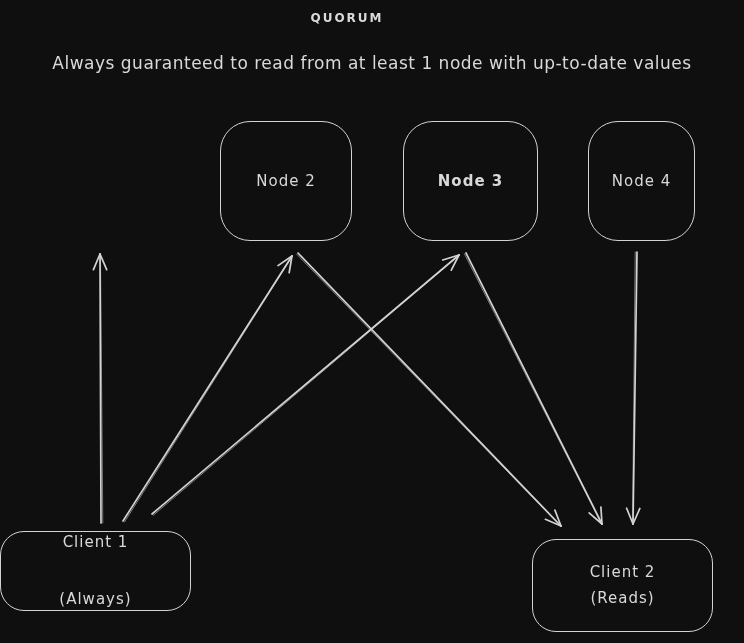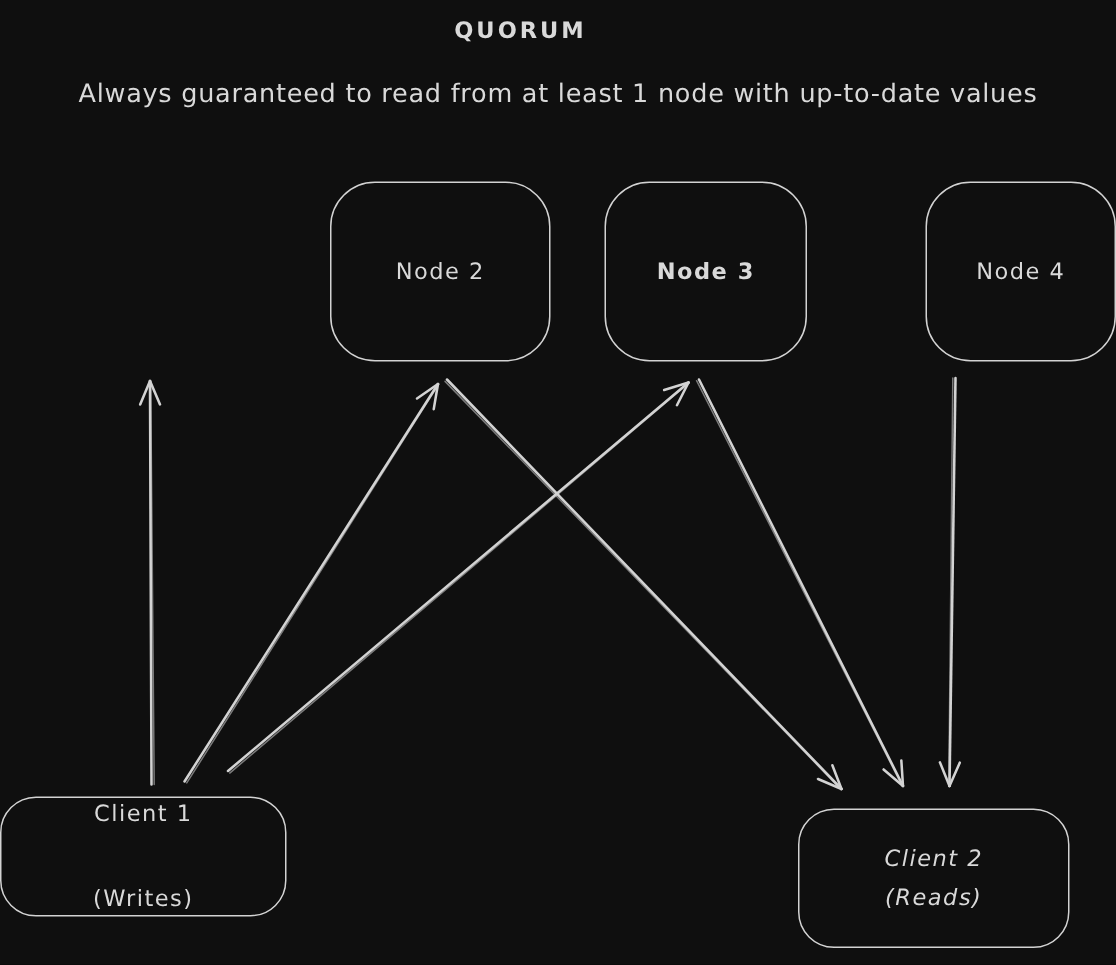--- a/index.html
+++ b/index.html
@@ -12,21 +12,21 @@
     position:relative;
     width:744px;height:643px;
     background:var(--bg);
     overflow:hidden;
     font-family:"DejaVu Sans", sans-serif;
     color:var(--text);
   }
   .title{
     position:absolute;top:11px;left:347px;
     transform:translateX(-50%);
-    font-size:15px;letter-spacing:2px;font-weight:bold;
+    font-size:12px;letter-spacing:2px;font-weight:bold;
     white-space:nowrap;
   }
   .subtitle{
     position:absolute;top:53px;left:372px;
     transform:translateX(-50%);
     font-size:17px;letter-spacing:0.5px;
     white-space:nowrap;
   }
   .box{
     position:absolute;
@@ -88,32 +88,32 @@
         <line x1="637" y1="252" x2="633" y2="524" stroke="#d3d3d3" stroke-width="1.7" stroke-opacity="1" stroke-linecap="round"></line>
         <line x1="635.2001946051143" y1="251.97353227360463" x2="632.5500486512786" y2="523.9933830684012" stroke="#d3d3d3" stroke-width="1" stroke-opacity="0.55" stroke-linecap="round"></line>
         <line x1="633" y1="524" x2="639.8496364464074" y2="508.4410000143953" stroke="#d3d3d3" stroke-width="1.7" stroke-opacity="1" stroke-linecap="round"></line>
         <line x1="633" y1="524" x2="626.6108442608218" y2="508.246311894019" stroke="#d3d3d3" stroke-width="1.7" stroke-opacity="1" stroke-linecap="round"></line>
       </g>
     </svg>
 
   <div class="title">QUORUM</div>
   <div class="subtitle">Always guaranteed to read from at least 1 node with up-to-date values</div>
 
-  <div class="box node" style="left: 220px; top: 121px; width: 147px; height: 120px;">
+  <div class="box node" style="left: 220px; top: 121px; width: 132px; height: 120px;">
     <div class="box-label">Node 2</div>
   </div>
   <div class="box node" style="left: 403px; top: 121px; width: 135px; height: 120px; font-weight: bold;">
     <div class="box-label">Node 3</div>
   </div>
-  <div class="box node" style="left: 588px; top: 121px; width: 127px; height: 120px; margin-left: 29px;">
+  <div class="box node" style="left: 588px; top: 121px; width: 107px; height: 120px;">
     <div class="box-label">Node 4</div>
   </div>
 
   <div class="box client" style="left: 0; top: 531px; width: 191px; height: 80px; justify-content: space-between;">
     <div class="box-label">Client 1</div>
-    <div class="box-label">(Writes)</div>
+    <div class="box-label">(Always)</div>
   </div>
-  <div class="box client" style="left: 532px; top: 539px; width: 181px; height: 93px; font-style: italic;">
+  <div class="box client" style="left: 532px; top: 539px; width: 181px; height: 93px;">
     <div class="box-label">Client 2</div>
     <div class="box-label">(Reads)</div>
   </div>
 
 </div>
 
 </body></html>

